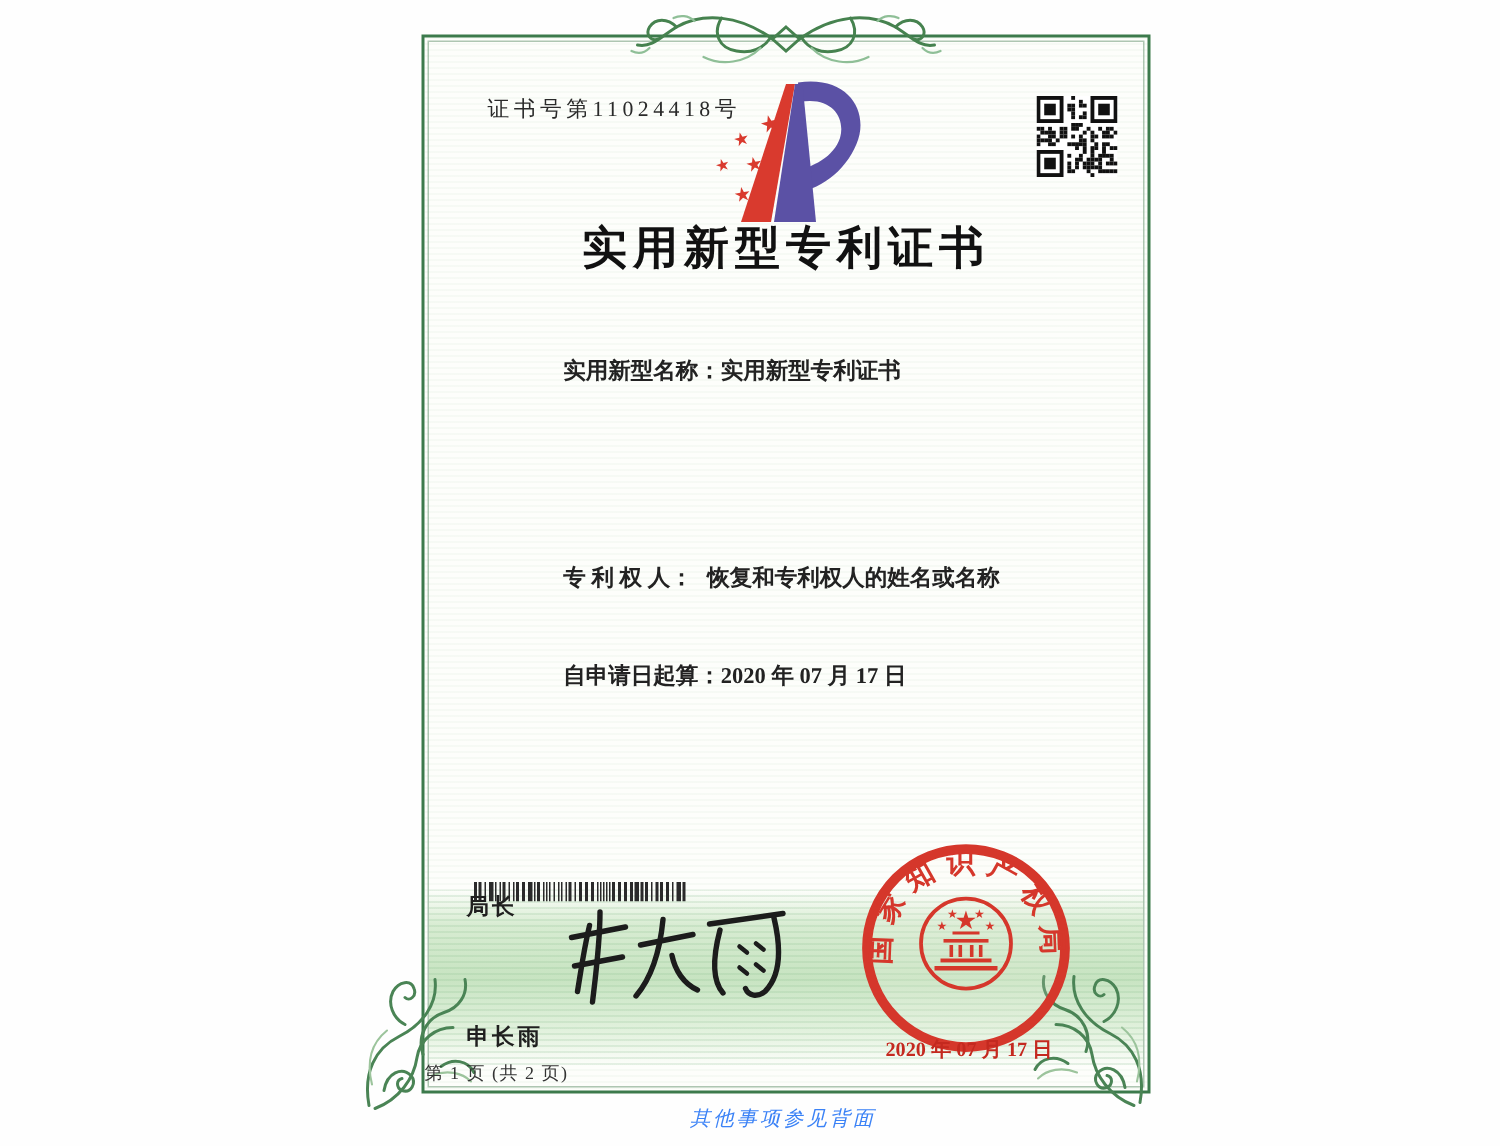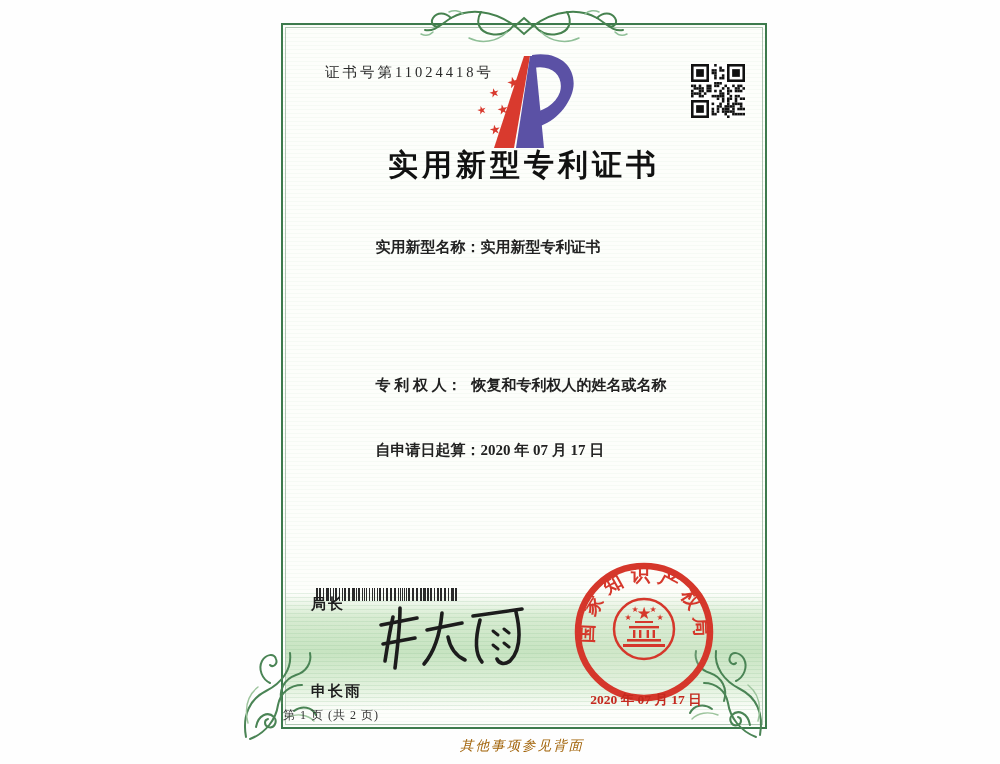--- a/index.html
+++ b/index.html
@@ -38,21 +38,21 @@
                 font-size:15px;font-weight:bold;color:#1f1f1f;letter-spacing:2px;}
   .signer-name{position:absolute;left:28px;top:624px;font-family:Liberation Serif, serif;
                font-size:15px;font-weight:bold;color:#1f1f1f;letter-spacing:2px;margin-top:33px;}
   .signature{position:absolute;left:86px;top:574px;}
   .seal{position:absolute;left:286px;top:532px;}
   .seal-date{position:absolute;left:288px;top:666px;width:150px;text-align:center;
              font-size:13.5px;font-weight:bold;color:#c4291f;white-space:pre;}
   .page-info{position:absolute;left:0;right:0;top:682px;text-align:left;font-size:12px;
              letter-spacing:1px;color:#333;}
   .back-note{position:absolute;left:281px;top:737px;width:482px;text-align:center;
-             font-style:italic;font-size:13.5px;letter-spacing:2px;color:#a16207;}
+             font-style:italic;font-size:13.5px;letter-spacing:2px;color:#3b82f6;}
   
   .orn-top{position:absolute;left:50%;top:-23px;transform:translateX(-50%);}
   .orn-bl{position:absolute;left:-58px;top:594px;}
   .orn-br{position:absolute;right:-16px;top:592px;transform:scaleX(-1);}
 </style>
 </head>
 <body>
 
 <svg width="0" height="0" style="position:absolute">
   <defs>

